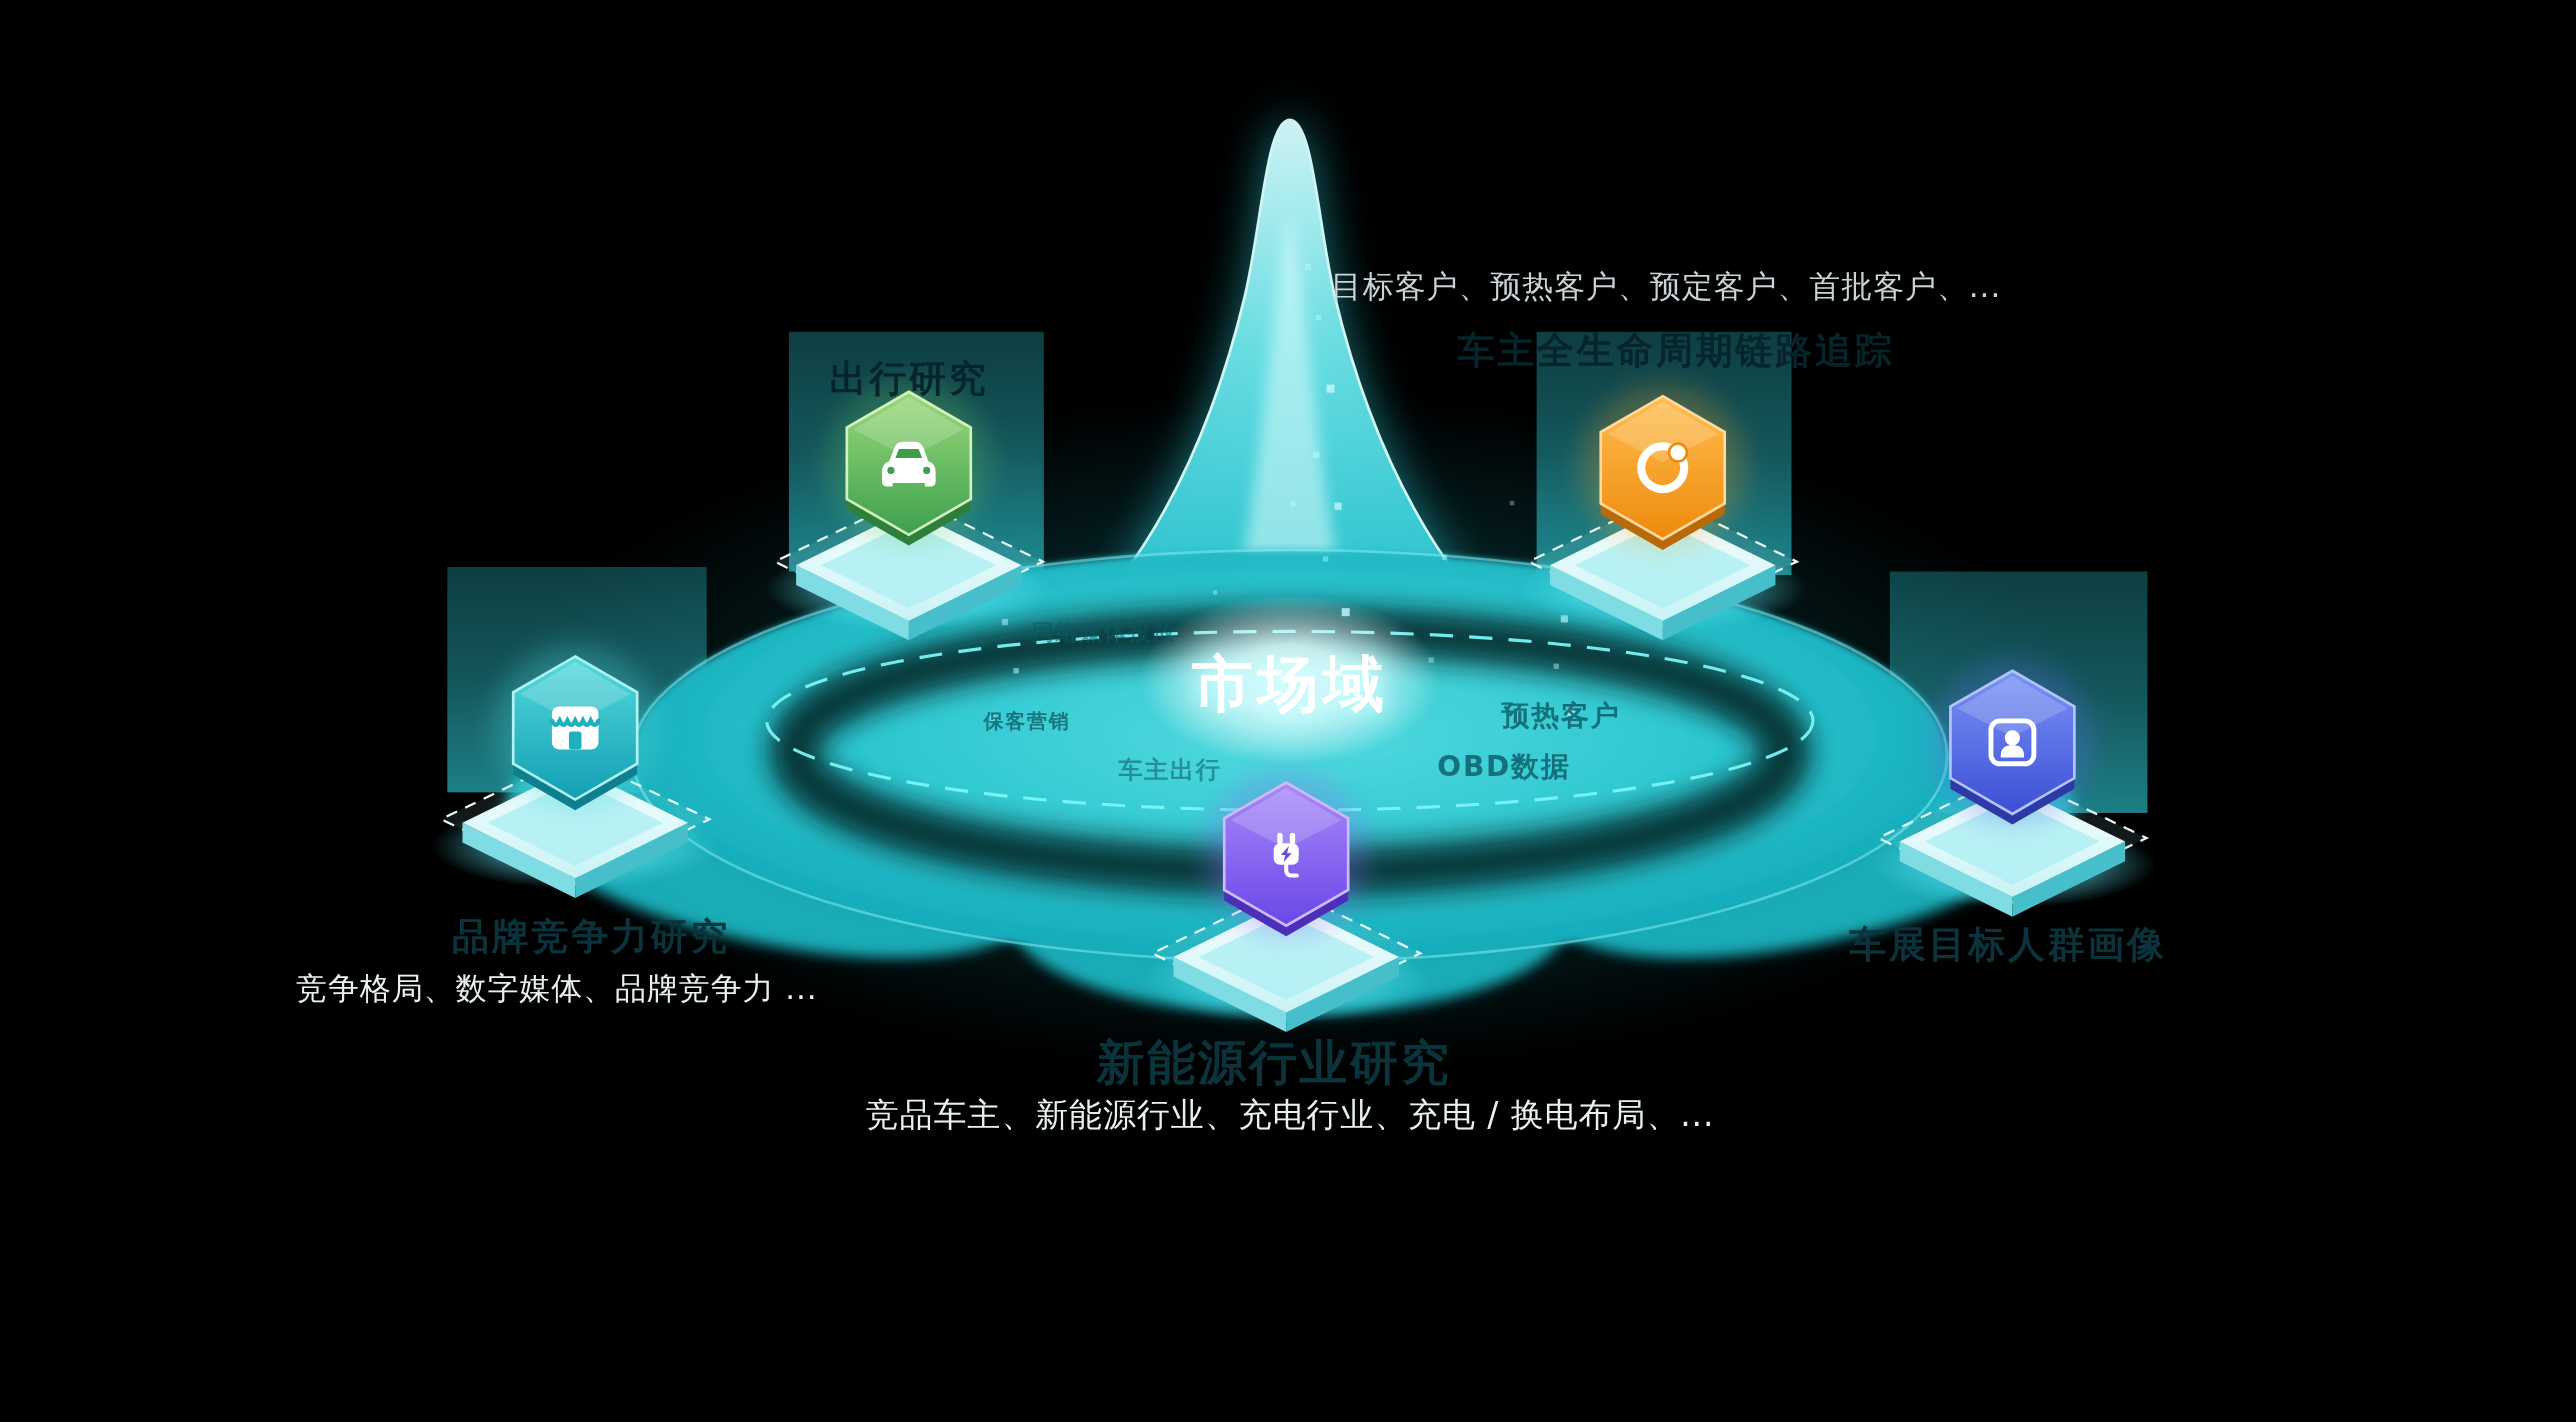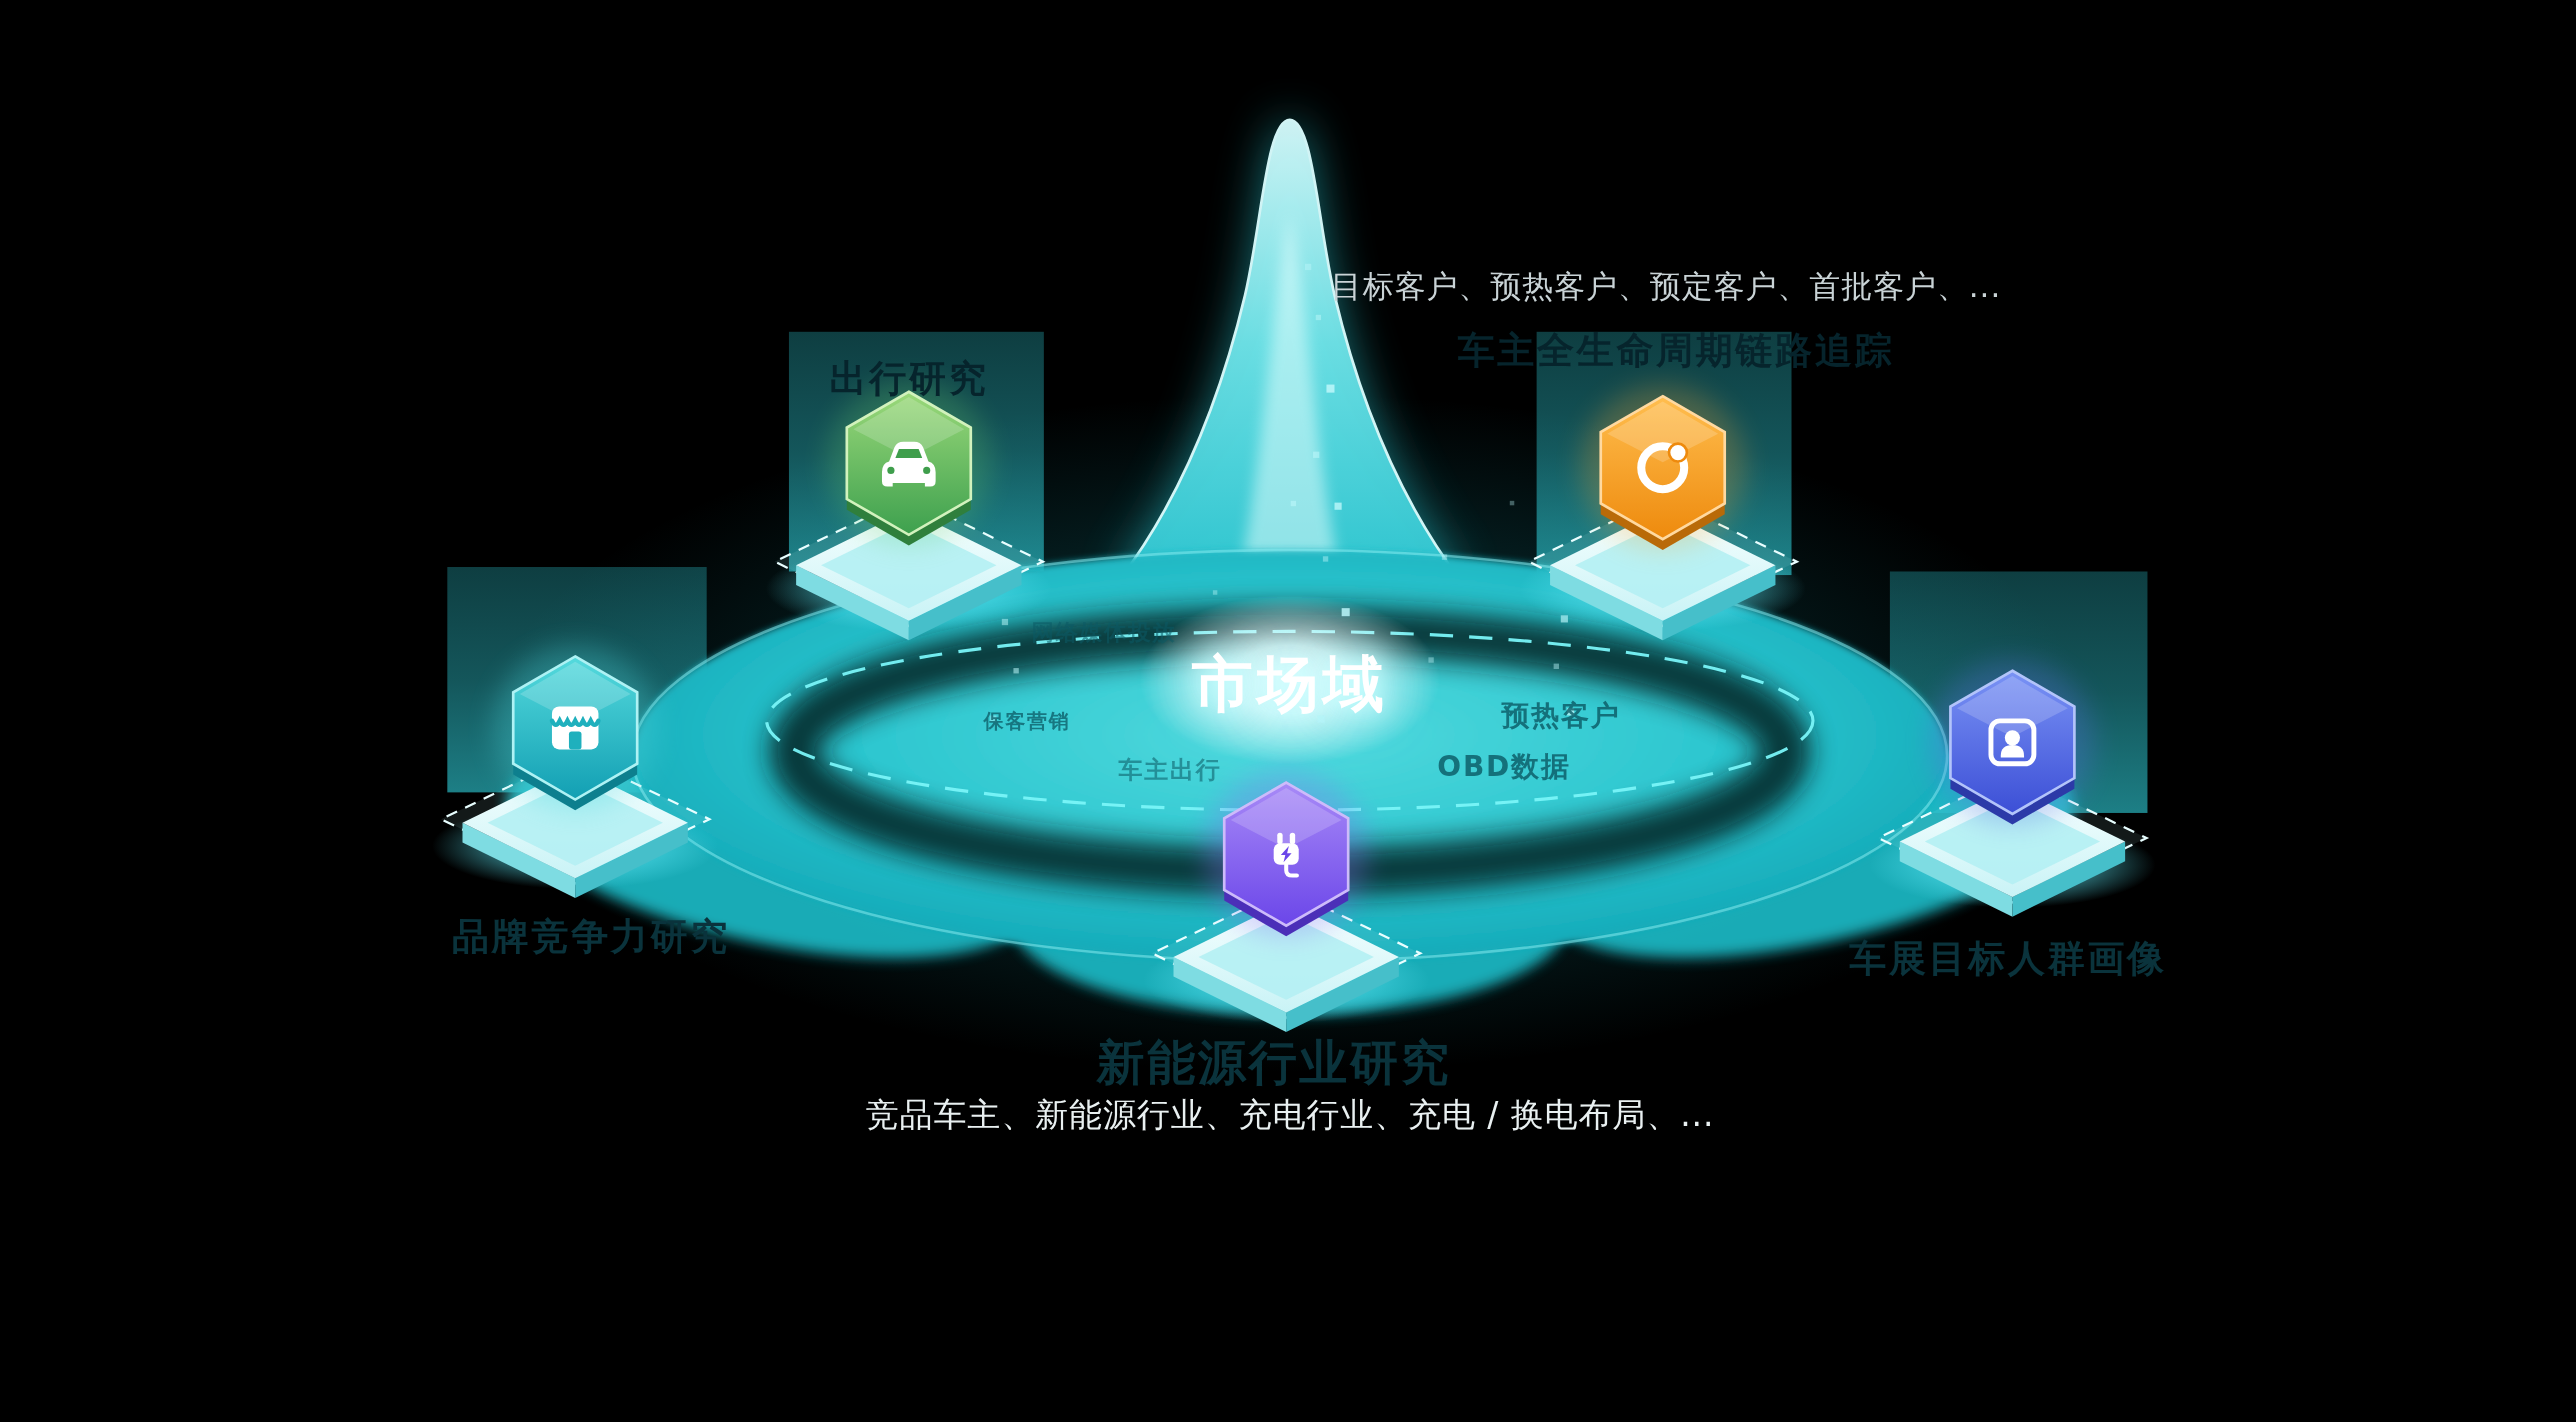--- a/index.html
+++ b/index.html
@@ -241,20 +241,21 @@
 
 <div class="lbl center-label" style="left:1290px;top:685px;">市场域</div>
 
 <div class="lbl keyword" style="left:1104px;top:632px;font-size:22.4px;opacity:.55;">网络媒体投放</div>
 <div class="lbl keyword" style="left:1027px;top:721px;font-size:20px;opacity:.75;">保客营销</div>
 <div class="lbl keyword" style="left:1561px;top:716px;font-size:28px;opacity:.8;">预热客户</div>
 <div class="lbl keyword" style="left:1170px;top:770px;font-size:24px;opacity:.55;">车主出行</div>
 <div class="lbl keyword" style="left:1504px;top:767px;font-size:28px;opacity:.8;">OBD数据</div>
 
 <div class="lbl node-title hidden-ink" style="left:591px;top:937px;">品牌竞争力研究</div>
-
-<div class="lbl node-title hidden-ink" style="left:2008px;top:945px;margin-top:14px;">车展目标人群画像</div>
+<div class="lbl subtitle bright left-align" style="left:296px;top:989px;">竞争格局、数字媒体、品牌竞争力 ...</div>
+
+<div class="lbl node-title hidden-ink" style="left:2008px;top:945px;">车展目标人群画像</div>
 
 <div class="lbl node-title hidden-ink" style="left:1274px;top:1063px;font-size:48px;">新能源行业研究</div>
 <div class="lbl subtitle bright" style="left:1290px;top:1115px;font-size:33px;">竞品车主、新能源行业、充电行业、充电 / 换电布局、...</div>
 
 </div>
 
 
 </body></html>

